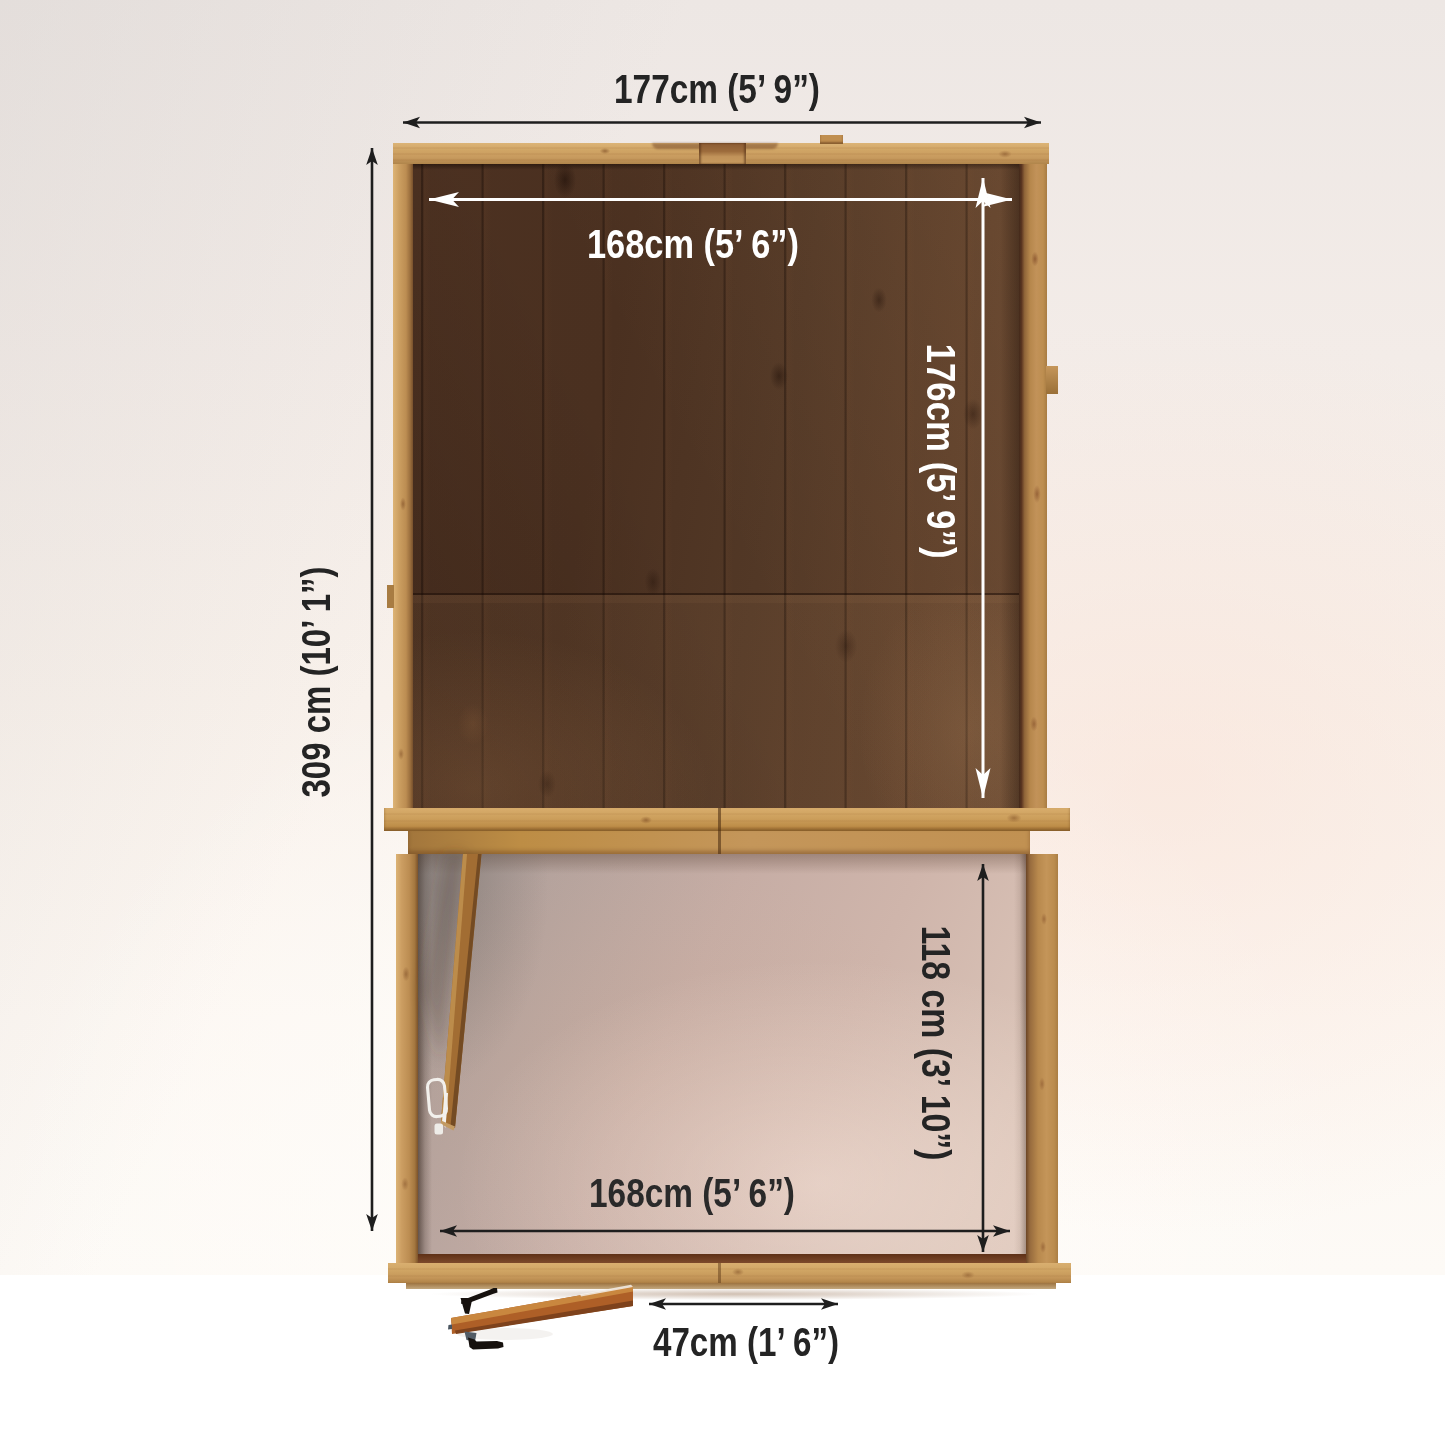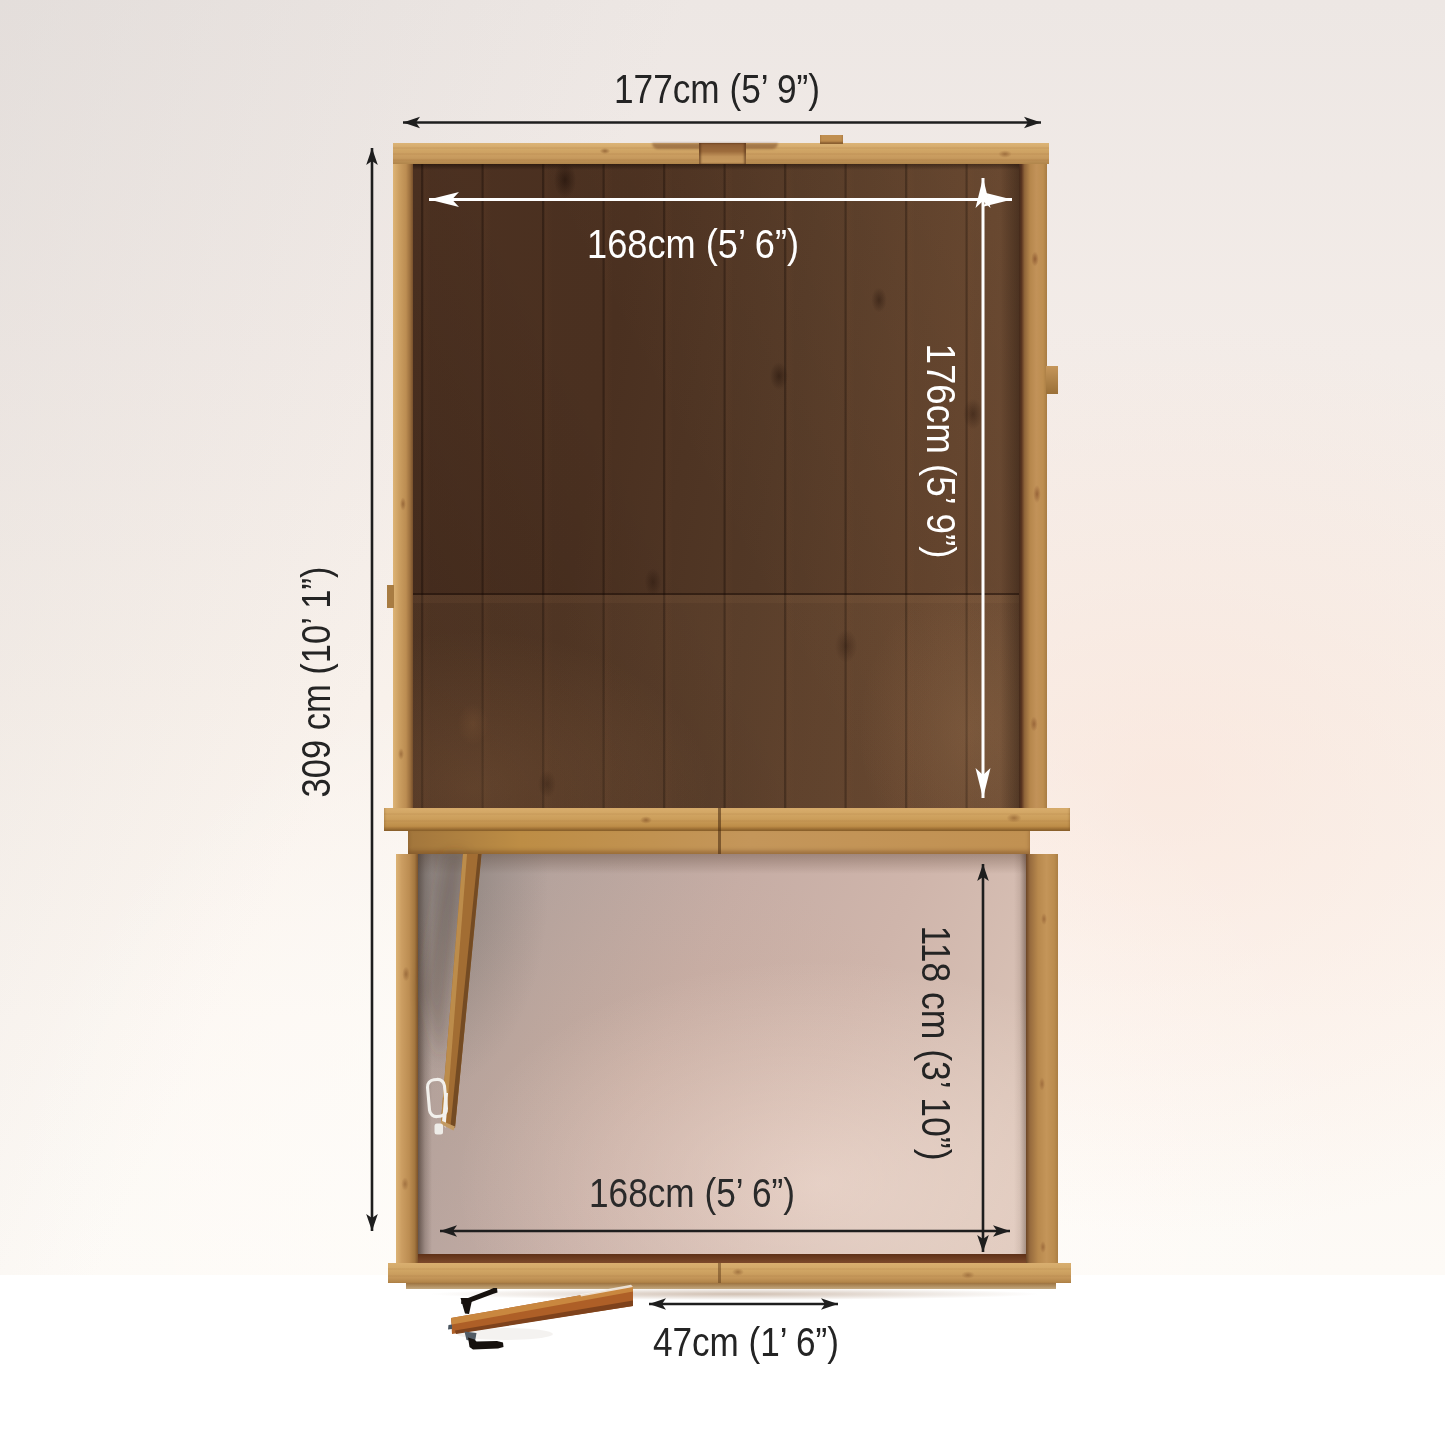--- a/index.html
+++ b/index.html
@@ -2,21 +2,21 @@
 <html><head>
 <meta charset="utf-8">
 <style>
   html,body{margin:0;padding:0;}
   body{width:1445px;height:1445px;overflow:hidden;font-family:"Liberation Sans",sans-serif;}
   #scene{position:relative;width:1445px;height:1275px;
     background:
       radial-gradient(850px 650px at 1170px 780px, rgba(250,224,212,0.50), rgba(250,224,212,0) 70%),
       radial-gradient(1100px 900px at 680px 1200px, #fffdfa 0%, rgba(255,253,250,0) 62%),
       linear-gradient(115deg, rgba(208,203,200,0.32), rgba(208,203,200,0) 34%),
-      linear-gradient(180deg, #ede7e4 0%, #f3ece8 28%, #f8f1eb 55%, #fcf7f2 80%, #fdfaf6 100%);}
+      linear-gradient(180deg, #ede7e4 0%, #f3ece8 28%, #f8f1eb 55%, #fcf7f2 80%, #fdfaf6 100%); font-weight: bold;}
   .abs{position:absolute;}
 </style>
 </head>
 <body>
 <div id="scene">
 
   <div class="abs" style="left:393px;top:143px;width:656px;height:21px;background:
       radial-gradient(7px 4px at 212px 8px, rgba(110,60,25,0.55), rgba(110,60,25,0) 75%),
       radial-gradient(9px 5px at 612px 11px, rgba(110,60,25,0.45), rgba(110,60,25,0) 75%),
       repeating-linear-gradient(to bottom, rgba(255,230,180,0.0) 0 4px, rgba(150,95,45,0.10) 4px 6px),

